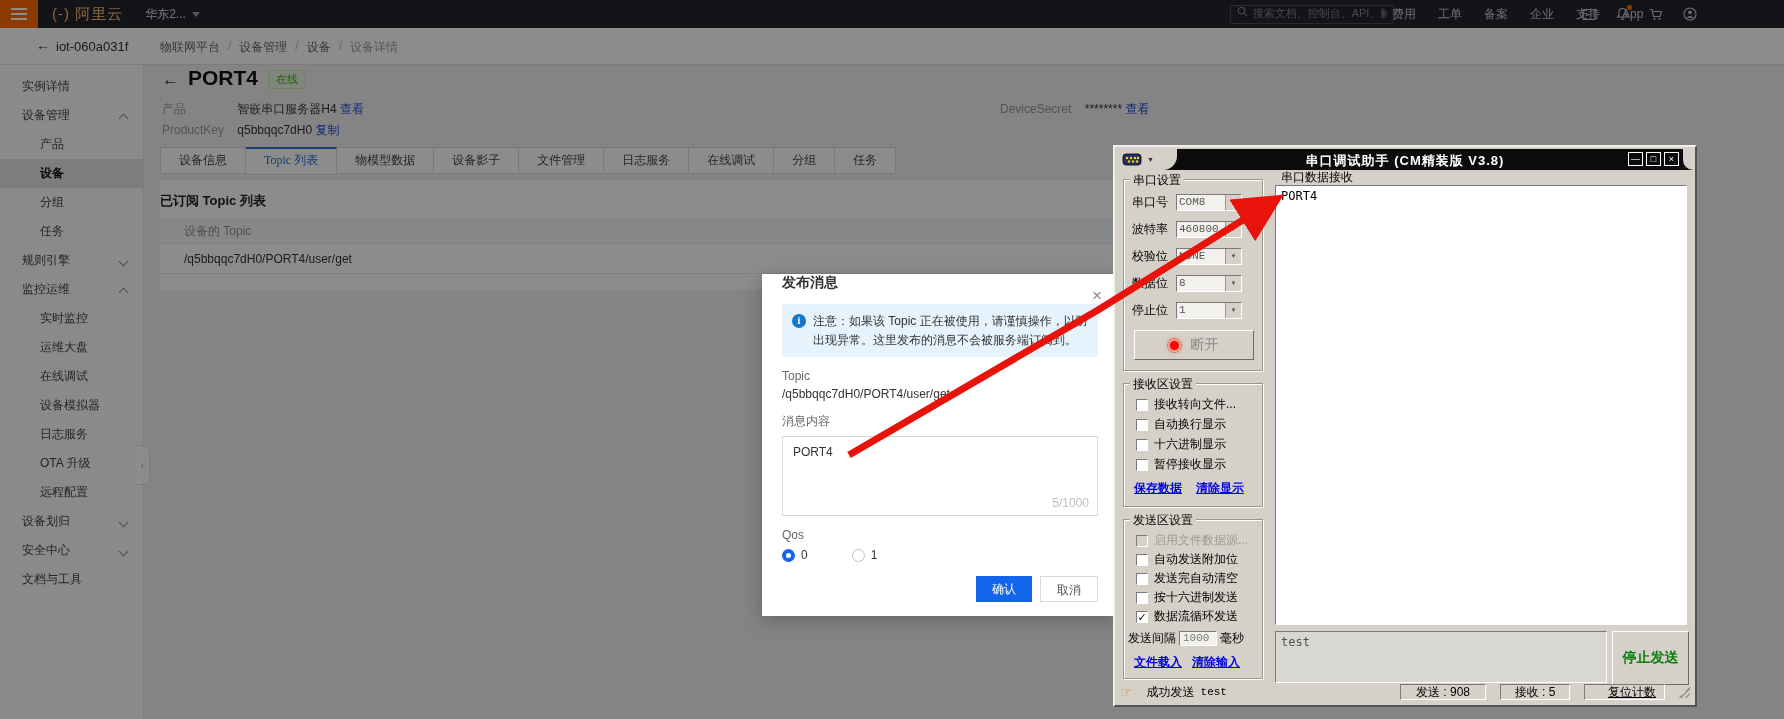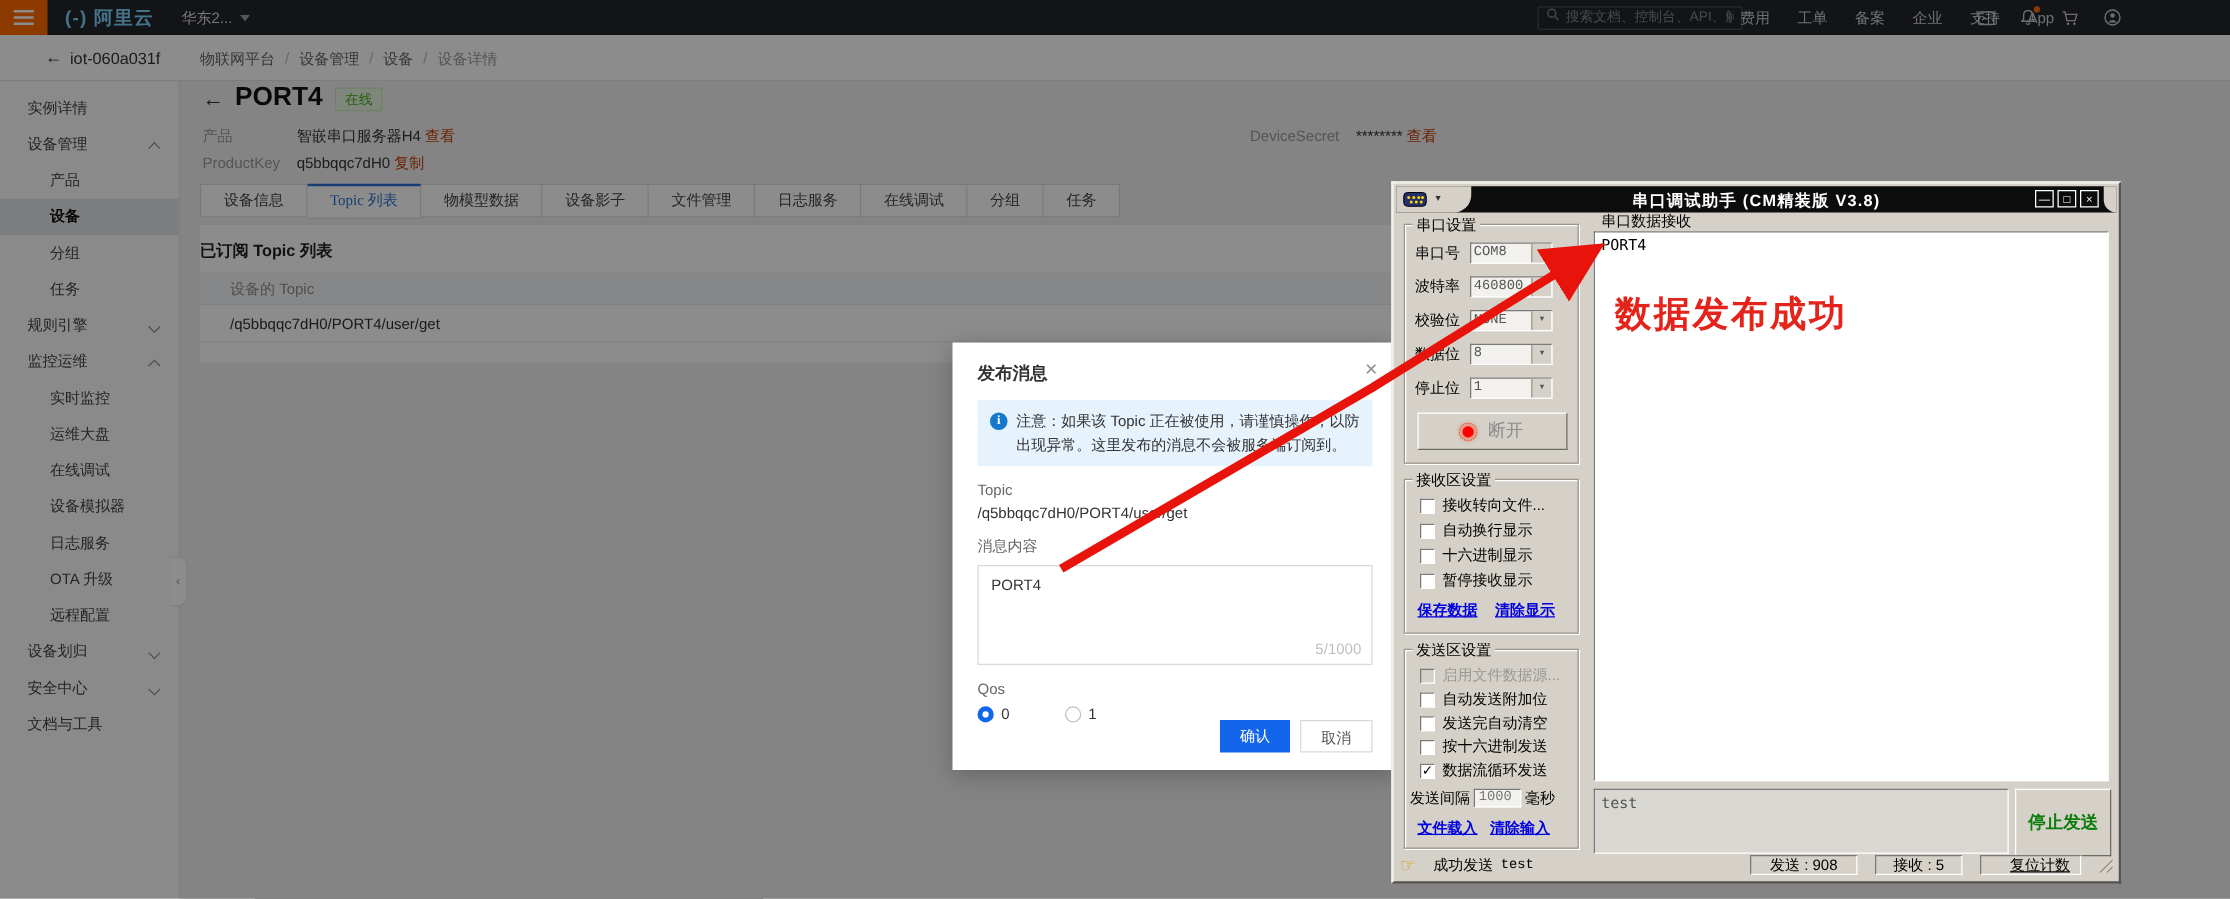--- a/index.html
+++ b/index.html
@@ -3,21 +3,21 @@
 <meta charset="utf-8">
 <style>
   html,body{margin:0;padding:0;background:#888;}
   #screen{position:relative;width:1784px;height:719px;overflow:hidden;background:#f0f1f3;
     font-family:"Liberation Sans","DejaVu Sans",sans-serif;font-size:12px;color:#333;}
   .abs{position:absolute;}
   
   .topbar{position:absolute;left:0;top:0;width:1784px;height:28px;background:#23252b;display:flex;align-items:center;z-index:10;}
   .burger{width:38px;height:28px;background:#ff6a00;display:flex;align-items:center;justify-content:center;flex:0 0 auto;}
   .burger span{display:block;width:16px;height:2px;background:#fff;box-shadow:0 5px 0 #fff,0 -5px 0 #fff;}
-  .brand{color:#7dd3fc;font-weight:bold;font-size:15px;margin-left:14px;letter-spacing:1px;}
+  .brand{color:#fdba74;font-weight:normal;font-size:15px;margin-left:14px;letter-spacing:1px;}
   .region{color:#d8d9dc;margin-left:22px;font-size:12px;display:flex;align-items:center;gap:6px;}
   .tri-down{width:0;height:0;border-left:4px solid transparent;border-right:4px solid transparent;border-top:5px solid #9a9da3;}
   .searchbox{position:absolute;left:1230px;top:5px;width:150px;height:17px;border:1px solid #4a4d55;border-radius:2px;display:flex;padding:0 6px;gap:5px;color:#83868d;}
   .searchbox .ph{white-space:nowrap;overflow:hidden;font-size:11px;}
   .topmenu{position:absolute;left:1392px;top:0;height:28px;display:flex;align-items:center;gap:22px;color:#c9cbcf;font-size:12px;}
   .topicons{position:absolute;left:1582px;top:0;height:28px;display:flex;align-items:center;gap:20px;}
   .ticon{position:relative;display:flex;}
   .dot{position:absolute;right:-3px;top:-2px;width:5px;height:5px;border-radius:50%;background:#ff6a00;}
   
   .subhdr{position:absolute;left:0;top:28px;width:1784px;height:36px;background:#fff;border-bottom:1px solid #e4e4e4;z-index:9;}
@@ -35,35 +35,35 @@
   .chev{position:absolute;right:16px;top:12px;width:6px;height:6px;border-right:1.5px solid #8a8f99;border-bottom:1.5px solid #8a8f99;transform:rotate(45deg);}
   .chev.up{transform:rotate(-135deg);top:14px;}
   .collapser{position:absolute;left:136px;top:445px;width:13px;height:38px;background:#fff;border:1px solid #e3e3e3;border-left:none;border-radius:0 7px 7px 0;display:flex;align-items:center;justify-content:center;color:#a0a0a0;font-size:10px;z-index:9;}
   
   .devhdr-back{position:absolute;left:162px;top:70px;font-size:17px;color:#333;}
   .devtitle{position:absolute;left:188px;top:66px;font-size:21px;font-weight:bold;color:#111;}
   .badge-online{position:absolute;left:268px;top:70px;background:#e8f5e0;color:#49aa19;border:1px solid #cdeab8;border-radius:2px;font-size:11px;padding:1px 7px;}
   .kv{position:absolute;font-size:12px;}
   .kv .lab{color:#999;display:inline-block;width:72px;}
   .kv .val{color:#333;}
-  .link{color:#c2410c;cursor:pointer;text-align:center;}
+  .link{color:#1d4ed8;cursor:pointer;text-align:center;}
   
   .tabs{position:absolute;left:160px;top:147px;display:flex;z-index:5;font-family:Liberation Serif, serif;}
   .tab{height:25px;line-height:25px;padding:0 18px;border:1px solid #dcdcdc;border-left:none;background:#fff;color:#444;font-size:12px;}
   .tab:first-child{border-left:1px solid #dcdcdc;}
   .tab.active{color:#2d72d2;border-top:2px solid #2d72d2;line-height:23px;}
   
   .card{position:absolute;left:160px;top:180px;width:1528px;height:110px;background:#fff;}
   .cardtitle{position:absolute;left:0px;top:12px;font-size:13px;font-weight:bold;color:#222;}
   .thead{position:absolute;left:0;top:38px;width:1528px;height:26px;background:#f5f6f8;border-bottom:1px solid #e8e8e8;line-height:26px;padding-left:24px;color:#919191;box-sizing:border-box;}
   .trow{position:absolute;left:0;top:64px;width:1528px;height:30px;line-height:30px;padding-left:24px;color:#333;border-bottom:1px solid #ececec;box-sizing:border-box;}
   
   .mask{position:absolute;left:0;top:0;width:1784px;height:719px;background:rgba(0,0,0,0.45);z-index:50;}
   
-  .modal{position:absolute;left:762px;top:274px;width:356px;height:342px;background:#fff;box-shadow:0 4px 18px rgba(0,0,0,.25);z-index:55;box-sizing:border-box;padding:16px 20px;}
+  .modal{position:absolute;left:762px;top:274px;width:356px;height:342px;background:#fff;box-shadow:0 4px 18px rgba(0,0,0,.25);z-index:55;box-sizing:border-box;padding:0 20px;}
   .m-title{font-size:14px;color:#333;font-weight:bold;}
   .m-close{position:absolute;right:16px;top:12px;font-size:17px;color:#8c8c8c;}
   .m-alert{margin-top:12px;background:#e6f2fc;padding:8px 10px;display:flex;gap:7px;font-size:12px;color:#333;line-height:1.55;}
   .i-icon{flex:0 0 auto;width:14px;height:14px;border-radius:50%;background:#1677cb;color:#fff;font-size:10px;font-weight:bold;text-align:center;line-height:14px;margin-top:2px;font-family:"Liberation Serif",serif;}
   .m-lab{margin-top:12px;color:#666;}
   .m-val{margin-top:4px;color:#333;}
   .m-textarea{position:relative;margin-top:6px;height:80px;border:1px solid #d9d9d9;padding:8px 10px;box-sizing:border-box;color:#333;}
   .m-count{position:absolute;right:8px;bottom:5px;color:#bfbfbf;}
   .qosrow{margin-top:6px;display:flex;gap:44px;align-items:center;}
   .radio{display:flex;align-items:center;gap:6px;color:#333;}
@@ -425,15 +425,14 @@
   </div>
 
   <svg class="anno-svg">
     <defs>
       <marker id="ah" markerWidth="7" markerHeight="7" refX="5" refY="3.5" orient="auto">
         <polygon points="0 0, 7 3.5, 0 7" fill="#e8130a"></polygon>
       </marker>
     </defs>
     <polyline points="849,455 1098,310 1272,202" fill="none" stroke="#e8130a" stroke-width="7" marker-end="url(#ah)"></polyline>
   </svg>
-  <div class="anno-text">数据发布成功</div>
 
 </div>
 
 </body></html>

